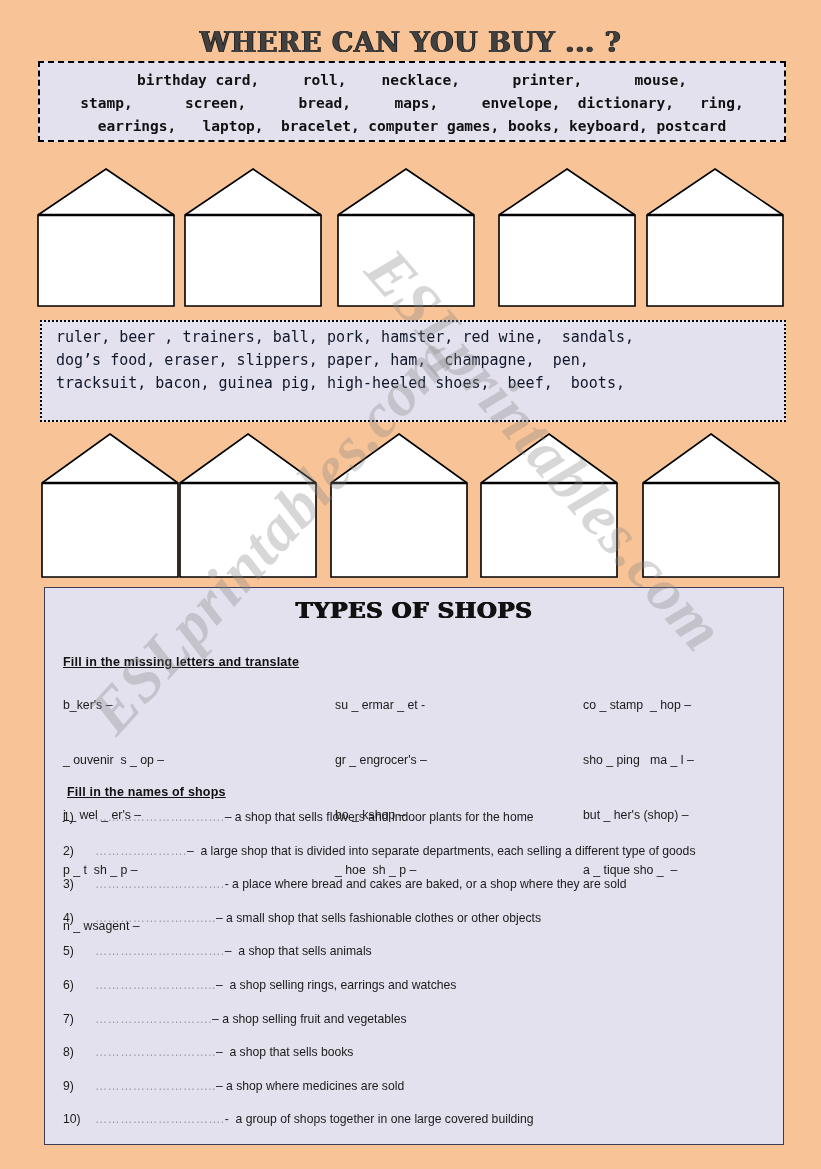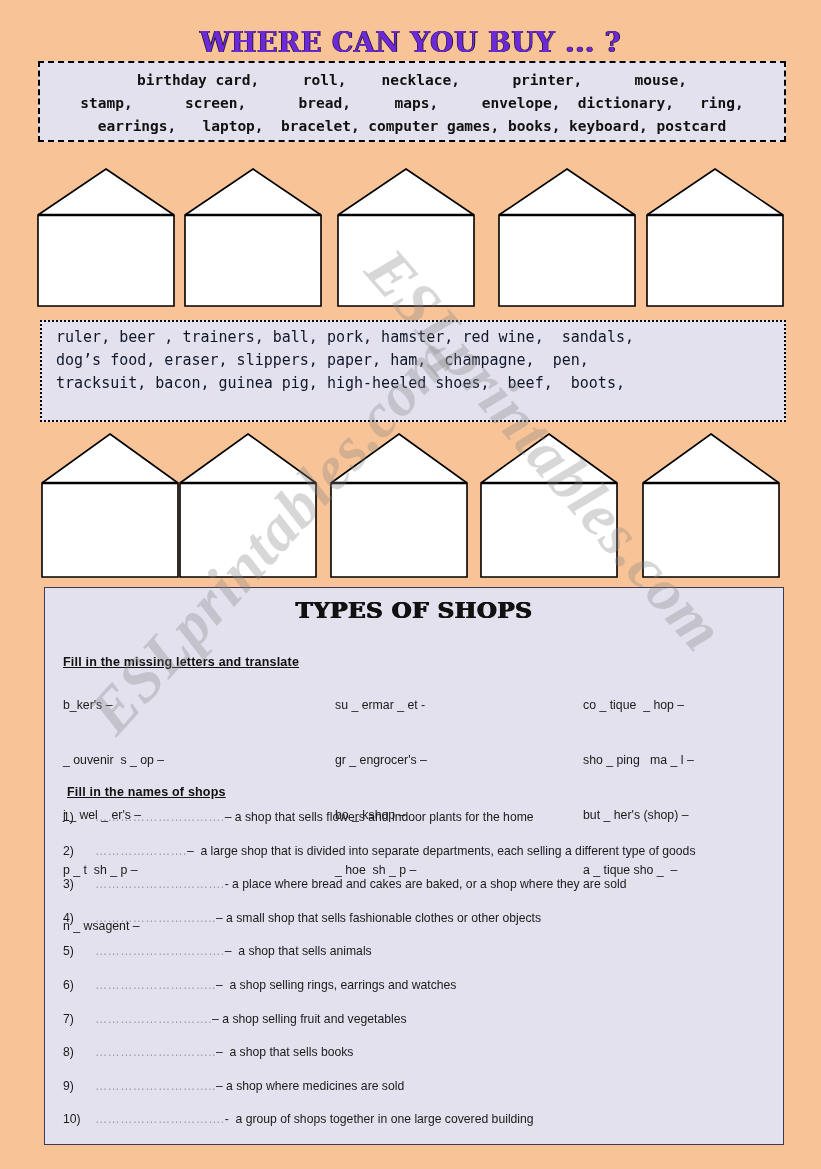--- a/index.html
+++ b/index.html
@@ -53,21 +53,21 @@
     position: absolute;
     left: 0;
     top: 27px;
     width: 821px;
     text-align: center;
     font-family: "DejaVu Serif", serif;
     font-weight: bold;
     font-size: 27px;
     font-variant: small-caps;
     letter-spacing: 0.5px;
-    color: #6d28d9;
+    color: #404040;
     z-index: 20;
     text-shadow: 0.7px 0 0 #111, -0.6px 0.4px 0 #111;
   }
 
   
   .wordbox {
     position: absolute;
     background: #e3e1ed;
     box-sizing: border-box;
     z-index: 10;
@@ -298,21 +298,21 @@
       <div>p _ t  sh _ p –</div>
       <div>n _ wsagent –</div>
     </div>
     <div class="letters-col" id="letters-col-2">
       <div>su _ ermar _ et -</div>
       <div>gr _ engrocer's –</div>
       <div>bo _ kshop –</div>
       <div>_ hoe  sh _ p –</div>
     </div>
     <div class="letters-col" id="letters-col-3">
-      <div>co _ tique  _ hop –</div>
+      <div>co _ stamp  _ hop –</div>
       <div>sho _ ping   ma _ l –</div>
       <div>but _ her's (shop) –</div>
       <div>a _ tique sho _  –</div>
     </div>
   </div>
 
   <div id="heading-names-wrap">
     <span class="section-heading">Fill in the names of shops</span>
   </div>
 

